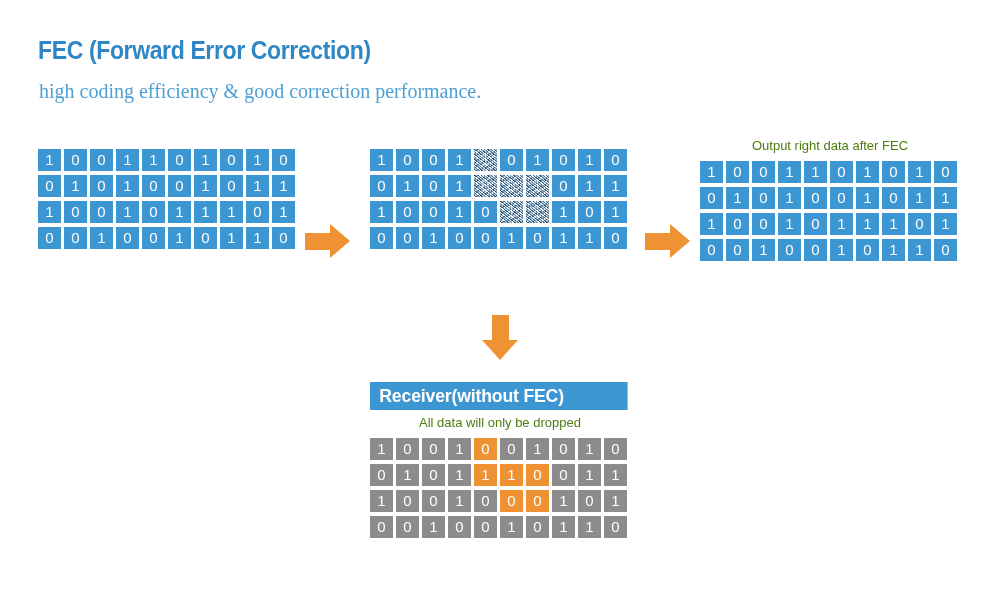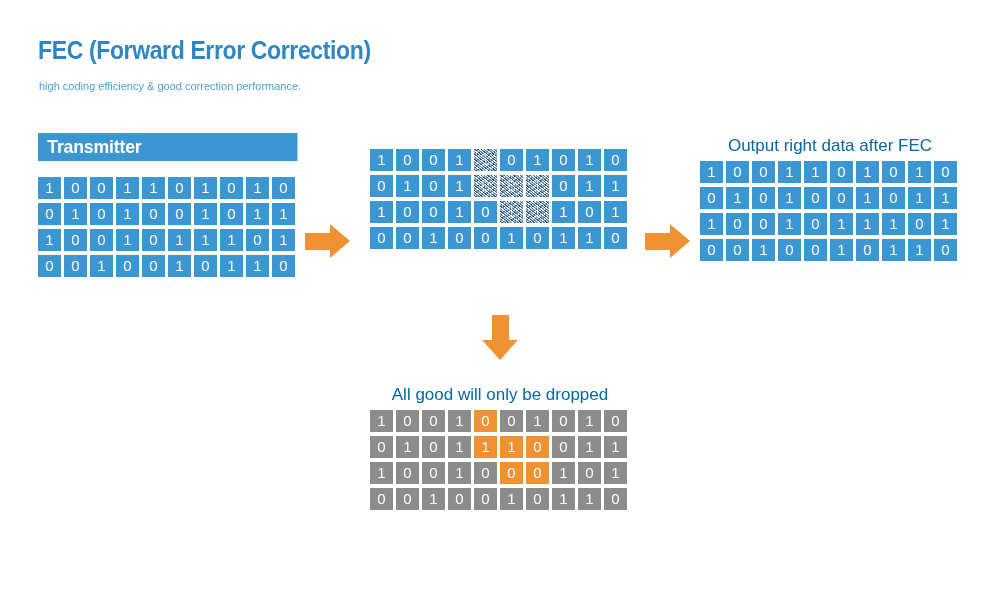--- a/index.html
+++ b/index.html
@@ -18,42 +18,43 @@
     position:absolute;left:38px;top:36px;
     font-family:"Liberation Sans",sans-serif;
     font-size:25px;font-weight:bold;
     color:#2f86c5;
     letter-spacing:-0.4px;
     transform:scaleX(0.92);transform-origin:left center;
     white-space:nowrap;
   }
   .subtitle{
     position:absolute;left:39px;top:80px;
-    font-size:11px;color:#4d9fd4;
+    font-size:20px;color:#4d9fd4;
     white-space:nowrap;
+    font-family:Liberation Serif, serif;
   }
 
   
   .block{position:absolute;}
   .block-header{
     background:#3c96d2;
     color:#ffffff;
     font-size:19px;font-weight:bold;
     height:28px;line-height:28px;
     padding-left:10px;
     box-sizing:border-box;
     letter-spacing:-0.2px;
     transform:scaleX(0.93);transform-origin:left center;
     white-space:nowrap;
     overflow:hidden;
   }
   .block-header-wrap{overflow:hidden;}
   .caption{
-    color:#0369a1;
-    font-size:17px;
+    color:#4d7c0f;
+    font-size:13px;
     text-align:center;
     height:22px;line-height:22px;
     white-space:nowrap;
   }
 
   
   .grid{margin-top:4px;}
   .bit-row{display:flex;margin-bottom:4px;}
   .bit{
     width:23px;height:22px;
@@ -113,23 +114,20 @@
 </style>
 </head>
 <body>
 
 <div class="canvas">
 
   <div class="main-title">FEC (Forward Error Correction)</div>
   <div class="subtitle">high coding efficiency &amp; good correction performance.</div>
 
   <div class="block" style="left:38px;top:133px;width:260px;">
-    <div class="block-header-wrap">
-      <div class="block-header" style="width:279px;">Transmitter</div>
-    </div>
     <div class="grid" style="margin-top:16px;">
         <div class="bit-row">
           <div class="bit">1</div>
           <div class="bit">0</div>
           <div class="bit">0</div>
           <div class="bit">1</div>
           <div class="bit">1</div>
           <div class="bit">0</div>
           <div class="bit">1</div>
           <div class="bit">0</div>
@@ -291,21 +289,24 @@
         </div>
       </div>
   </div>
 
   <div class="arrow-down" style="left:482px;top:315px;width:37px;height:47px;">
     <div class="shaft"></div>
     <div class="head"></div>
   </div>
 
   <div class="block" style="left:370px;top:382px;width:260px;">
-    <div class="caption" style="width:260px;margin-top:2px;">All good will only be dropped</div>
+    <div class="block-header-wrap">
+      <div class="block-header" style="width:277px;">Receiver(without FEC)</div>
+    </div>
+    <div class="caption" style="width:260px;margin-top:2px;">All data will only be dropped</div>
     <div class="grid">
         <div class="bit-row">
           <div class="bit gray">1</div>
           <div class="bit gray">0</div>
           <div class="bit gray">0</div>
           <div class="bit gray">1</div>
           <div class="bit orange">0</div>
           <div class="bit gray">0</div>
           <div class="bit gray">1</div>
           <div class="bit gray">0</div>

